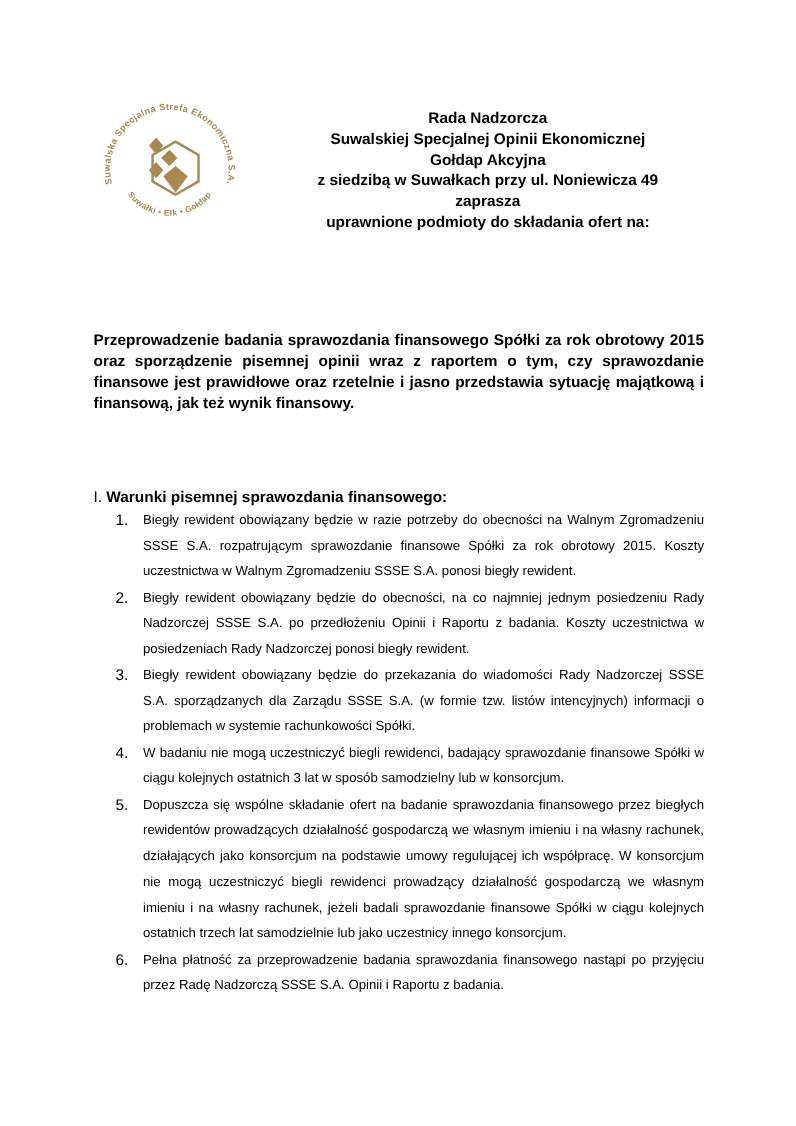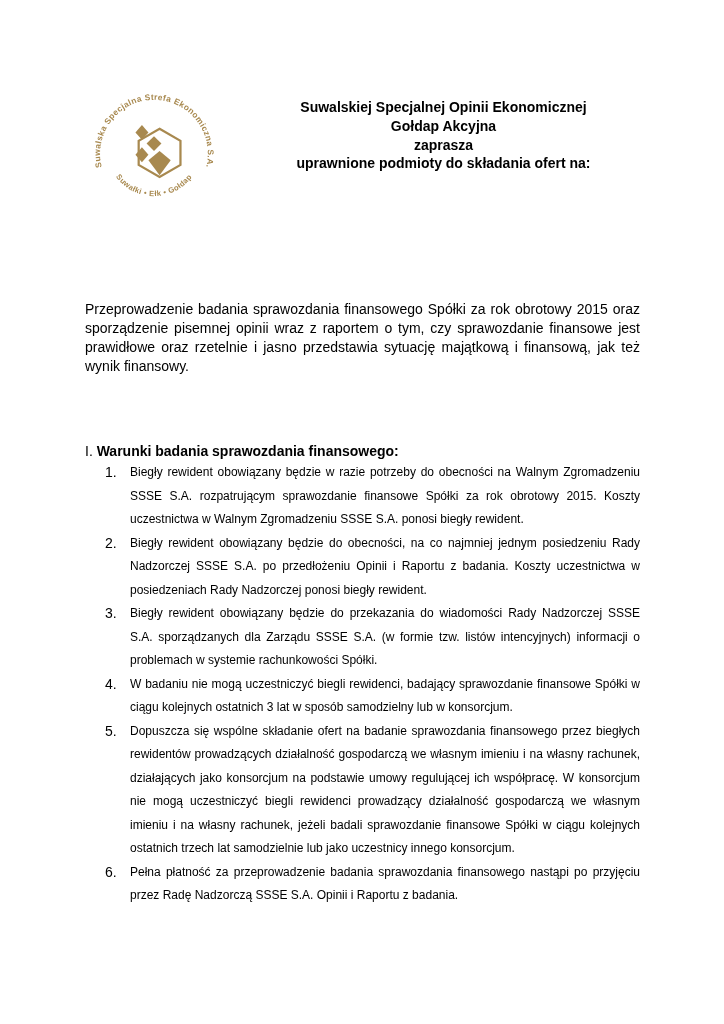--- a/index.html
+++ b/index.html
@@ -37,20 +37,21 @@
     text-align: center;
     font-size: 14px;
     font-weight: bold;
     line-height: 18.8px;
   }
   .intro {
     margin-top: 83px;
     font-size: 14px;
     line-height: 19px;
     text-align: justify;
+    font-weight: bold;
   }
   .section-heading {
     margin-top: 66px;
     font-size: 14px;
     line-height: 19px;
   }
   .section-title { font-weight: bold; }
   .list { margin-top: 0px; }
   .list-item { display: flex; }
   .item-num {
@@ -90,33 +91,35 @@
           <polygon points="76,46 98.5,59 98.5,85 76,98 53.5,85 53.5,59" fill="none" stroke-width="2.4" stroke="#a8894f"></polygon>
           <polygon points="57,42 64,50 57,58 50,50"></polygon>
           <polygon points="70,54 78,62 70,70 62,62"></polygon>
           <polygon points="57,66 64,74 57,82 50,74"></polygon>
           <polygon points="76,70 88,80 76,96 64,80"></polygon>
         </g>
       </svg>
     </div>
 
     <div class="header-text">
+      <div>Rada Nadzorcza</div>
       <div>Suwalskiej Specjalnej Opinii Ekonomicznej</div>
       <div>Gołdap Akcyjna</div>
+      <div>z siedzibą w Suwałkach przy ul. Noniewicza 49</div>
       <div>zaprasza</div>
       <div>uprawnione podmioty do składania ofert na:</div>
     </div>
 
   </div>
 
   <p class="intro">Przeprowadzenie badania sprawozdania finansowego Spółki za rok obrotowy 2015 oraz sporządzenie pisemnej opinii wraz z raportem o tym, czy sprawozdanie finansowe jest prawidłowe oraz rzetelnie i jasno przedstawia sytuację majątkową i finansową, jak też wynik finansowy.</p>
 
   <div class="section-heading">
     <span>I.</span>
-    <span class="section-title">Warunki badania sprawozdania finansowego:</span>
+    <span class="section-title">Warunki pisemnej sprawozdania finansowego:</span>
   </div>
 
   <div class="list">
 
     <div class="list-item">
       <span class="item-num">1.</span>
       <div class="item-text">Biegły rewident obowiązany będzie w razie potrzeby do obecności na Walnym Zgromadzeniu SSSE S.A. rozpatrującym sprawozdanie finansowe Spółki za rok obrotowy 2015. Koszty uczestnictwa w Walnym Zgromadzeniu SSSE S.A. ponosi biegły rewident.</div>
     </div>
 
     <div class="list-item">

